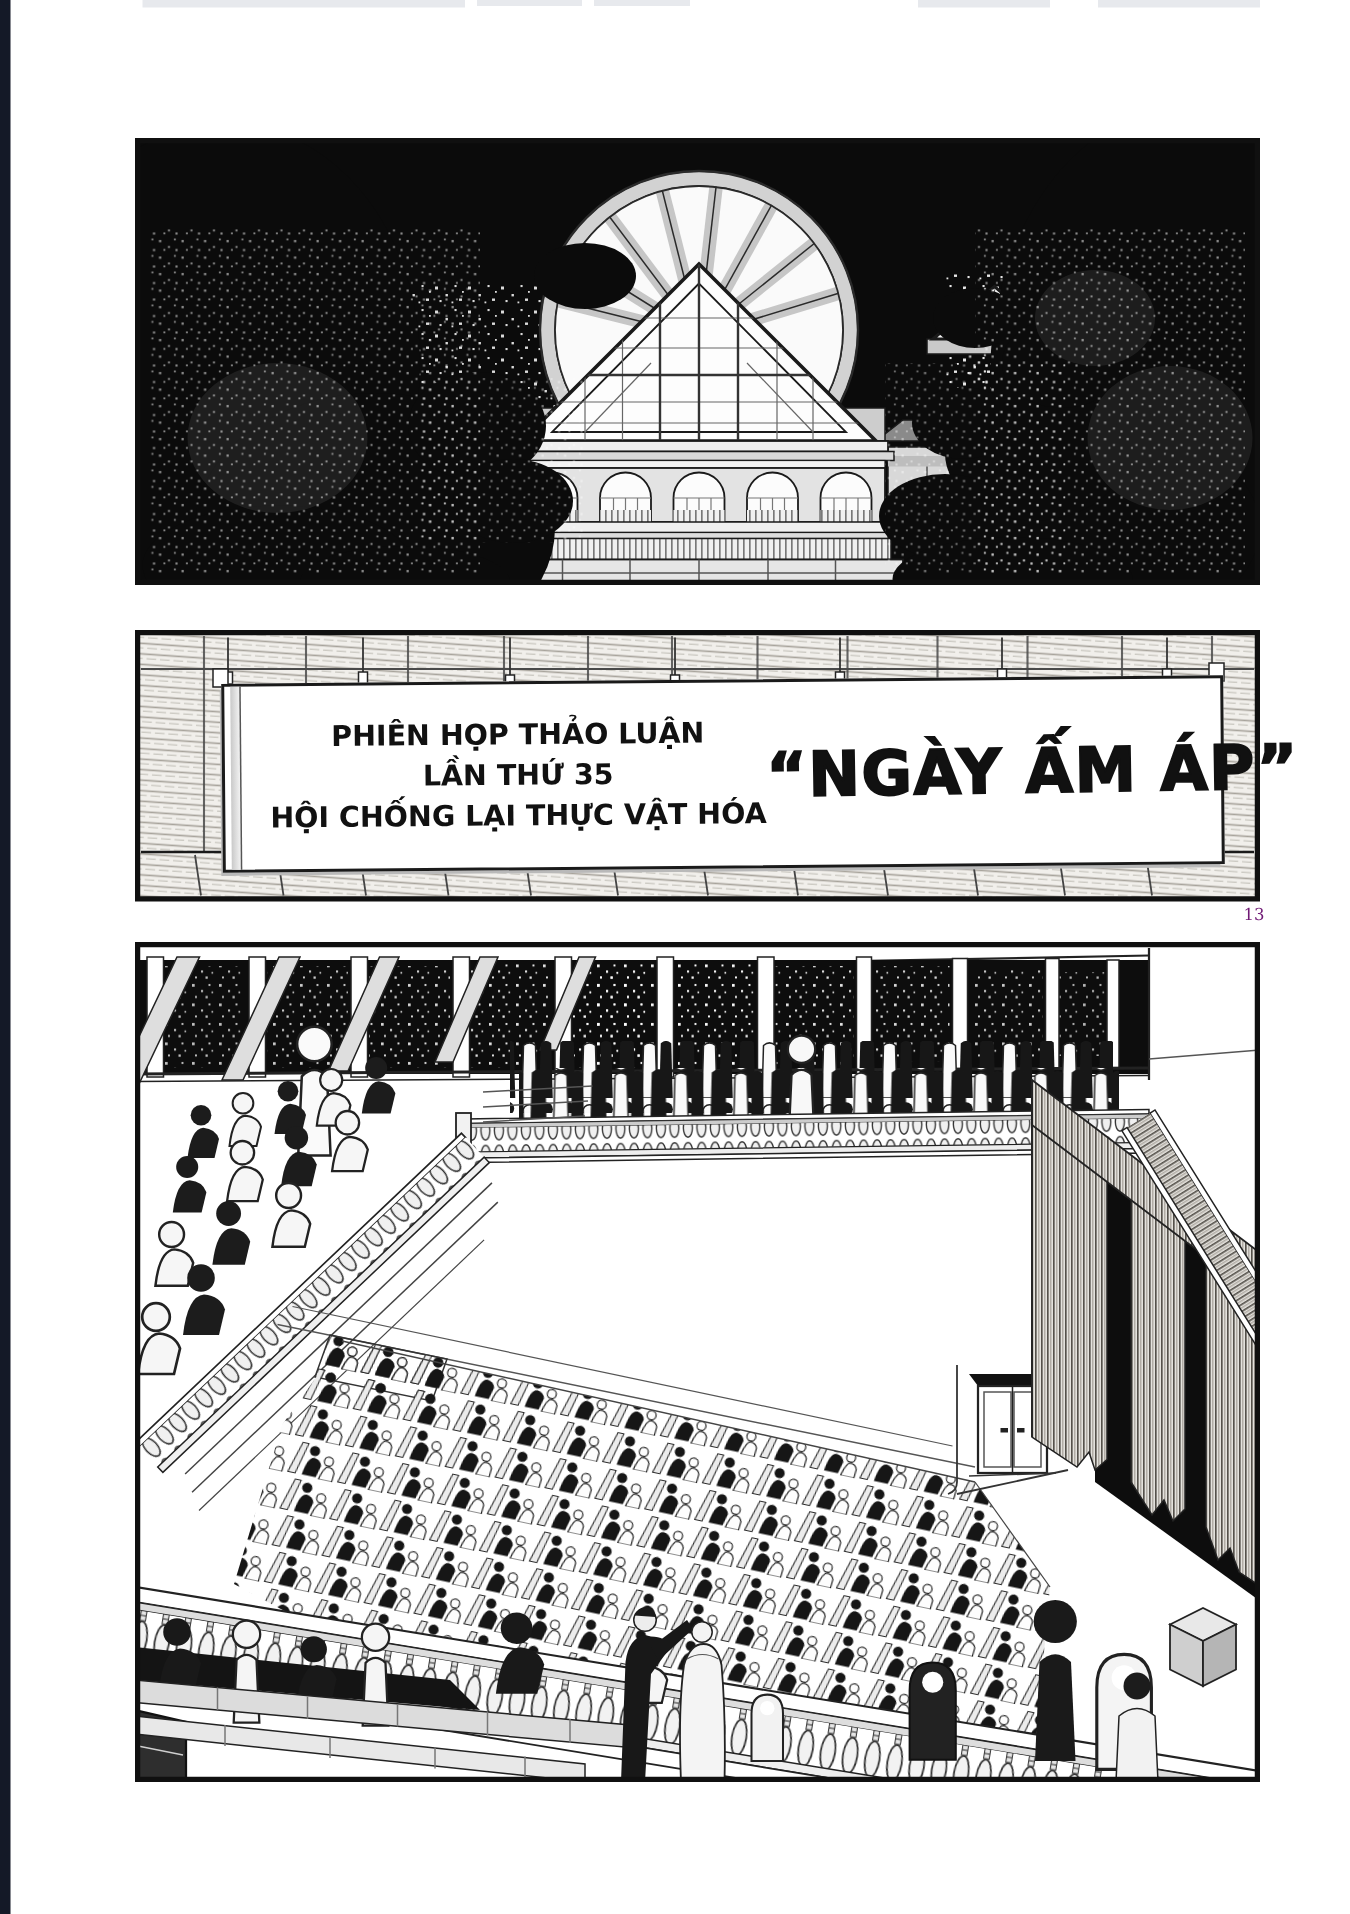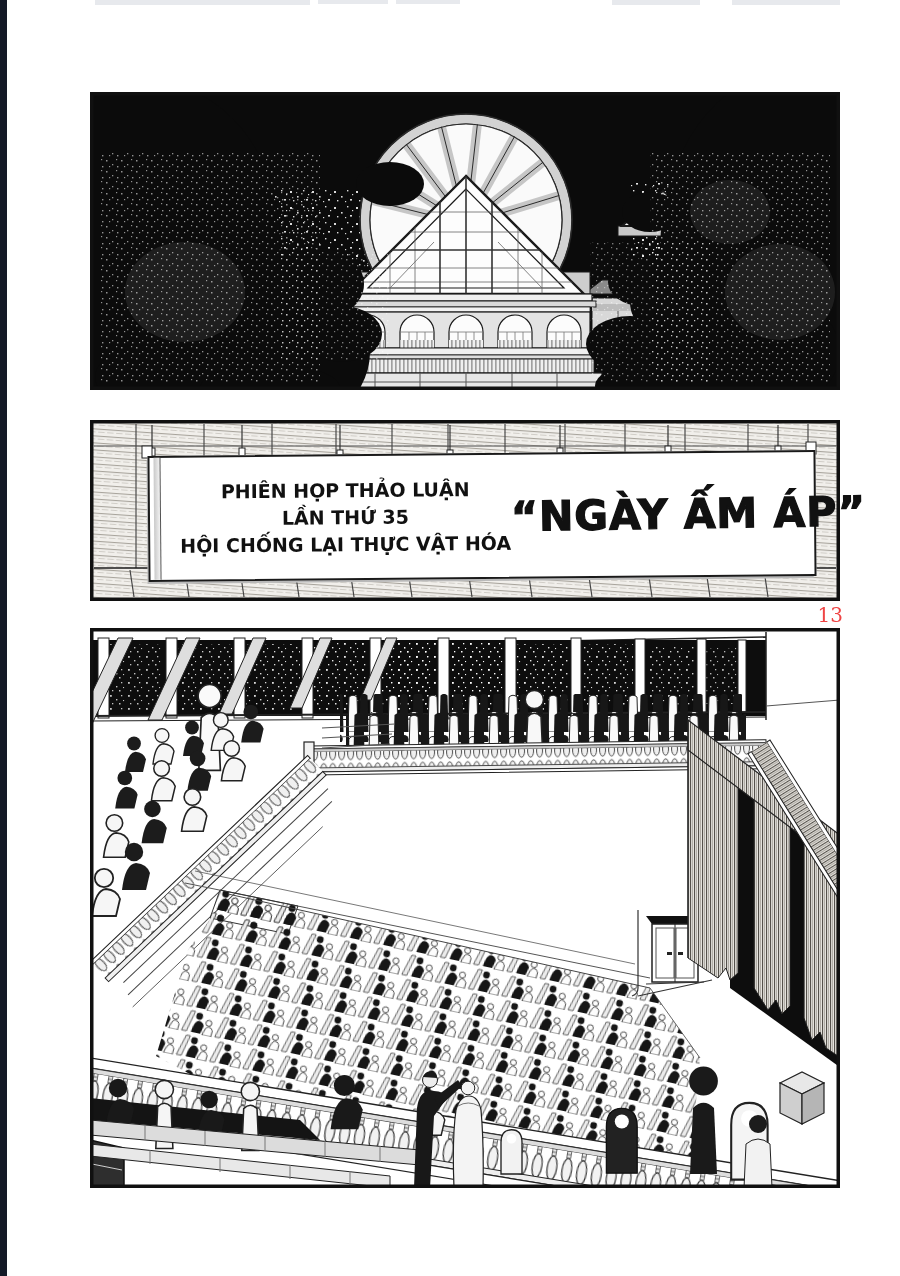--- a/index.html
+++ b/index.html
@@ -14,21 +14,21 @@
           background:#ffffff;border:2px solid #1a1a1a;transform:rotate(-0.5deg);
           box-shadow:-2px 3px 0 -1px #b9b9b9;display:flex;align-items:center;}
   .banner-fold{position:absolute;left:4px;top:0;width:6px;height:100%;
           background:linear-gradient(90deg,#c9c9c9,#f2f2f2);border-right:1px solid #555;}
   .banner-left{width:332px;padding-left:30px;text-align:center;
           font-weight:bold;font-size:19px;line-height:27px;color:#111;white-space:nowrap;}
   .banner-title{flex:1;text-align:center;font-weight:bold;font-size:41px;color:#111;
           letter-spacing:1px;-webkit-text-stroke:1.3px #111;white-space:nowrap;
           transform:rotate(-0.4deg);padding-right:4px;}
   .page-number{position:absolute;right:57px;top:603px;font-family:"DejaVu Serif",serif;
-          font-size:20px;color:#ef4444;}
+          font-size:11px;color:#701a75;}
 </style>
 </head>
 <body>
 
 <div class="page">
   <div class="spine"></div>
 
   <div class="crop-mark" style="left:95px;top:0;width:215px;height:5px"></div>
   <div class="crop-mark" style="left:318px;top:0;width:70px;height:4px"></div>
   <div class="crop-mark" style="left:396px;top:0;width:64px;height:4px"></div>

